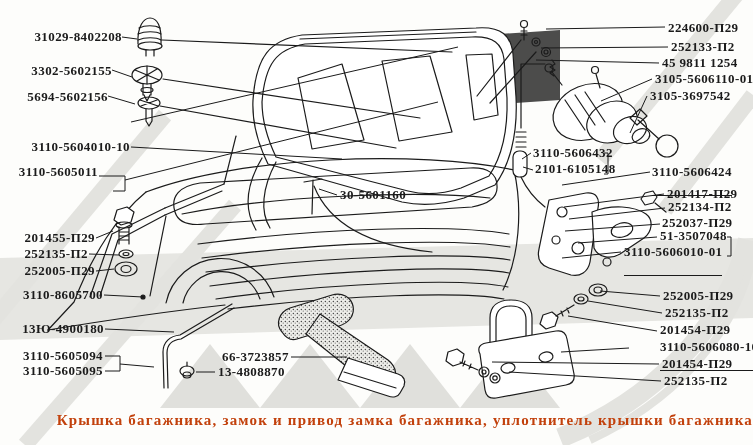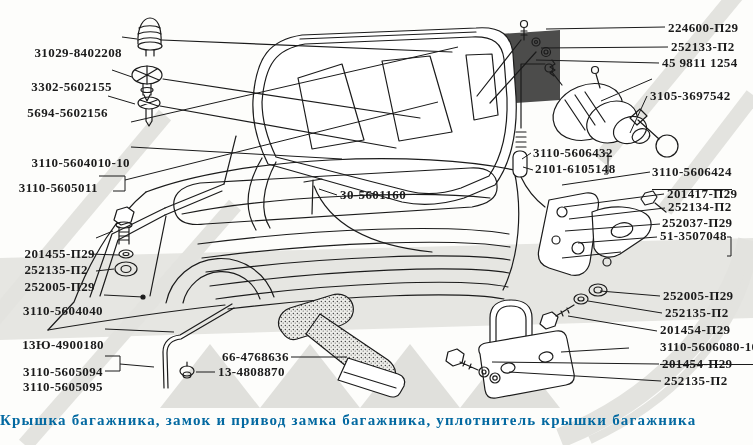--- a/index.html
+++ b/index.html
@@ -1,24 +1,24 @@
 <!DOCTYPE html>
 <html><head>
 <meta charset="utf-8">
 <style>
   html,body{margin:0;padding:0;background:#ffffff;}
   #page{position:relative;width:753px;height:445px;background:#fdfdfb;overflow:hidden;
         font-family:"Liberation Serif","DejaVu Serif",serif;}
   #art{position:absolute;left:0;top:0;width:753px;height:445px;}
   .part-label{position:absolute;font-size:13px;font-weight:bold;color:#1b1b1b;
               letter-spacing:0.4px;line-height:14px;white-space:nowrap;z-index:5;}
-  .ra{text-align:right;margin-top:16px;}
-  .u{border-bottom:1.2px solid #1b1b1b;padding-bottom:10px;}
-  #caption{position:absolute;left:0;right:0;top:412px;text-align:left;
-           font-size:15px;font-weight:bold;color:#0369a1;letter-spacing:1.2px;z-index:5;}
+  .ra{text-align:right;}
+  .u{border-bottom:1.2px solid #1b1b1b;padding-bottom:16px;}
+  #caption{position:absolute;left:0;right:0;top:412px;text-align:right;
+           font-size:15px;font-weight:bold;color:#c2410c;letter-spacing:1.2px;z-index:5;}
 </style>
 </head>
 <body>
 
 <div id="page">
 
   <svg id="art" viewBox="0 0 753 445">
     <defs>
       <pattern id="stip" width="4" height="4" patternUnits="userSpaceOnUse">
         <rect width="4" height="4" fill="#ececе8"></rect>
@@ -244,40 +244,42 @@
   </svg>
 
   <div class="part-label ra" style="right:631px;top:30px">31029-8402208</div>
   <div class="part-label ra" style="right:641px;top:64px">3302-5602155</div>
   <div class="part-label ra" style="right:645px;top:90px">5694-5602156</div>
   <div class="part-label ra" style="right:623px;top:140px">3110-5604010-10</div>
   <div class="part-label ra" style="right:655px;top:165px">3110-5605011</div>
   <div class="part-label ra" style="right:658px;top:231px">201455-П29</div>
   <div class="part-label ra" style="right:665px;top:247px">252135-П2</div>
   <div class="part-label ra" style="right:658px;top:264px">252005-П29</div>
-  <div class="part-label ra" style="right:650px;top:288px">3110-5604040</div>
+  <div class="part-label ra" style="right:650px;top:288px">3110-8605700</div>
   <div class="part-label ra" style="right:649px;top:322px">13Ю-4900180</div>
   <div class="part-label ra" style="right:650px;top:349px">3110-5605094</div>
   <div class="part-label ra" style="right:650px;top:364px">3110-5605095</div>
 
   <div class="part-label" style="left:340px;top:188px">30-5601160</div>
-  <div class="part-label" style="left:222px;top:350px">66-4768636</div>
+  <div class="part-label" style="left:222px;top:350px">66-3723857</div>
   <div class="part-label" style="left:218px;top:365px">13-4808870</div>
 
   <div class="part-label" style="left:668px;top:21px">224600-П29</div>
   <div class="part-label" style="left:671px;top:40px">252133-П2</div>
   <div class="part-label" style="left:662px;top:56px">45 9811 1254</div>
+  <div class="part-label" style="left:655px;top:72px">3105-5606110-01</div>
   <div class="part-label" style="left:650px;top:89px">3105-3697542</div>
   <div class="part-label" style="left:533px;top:146px">3110-5606432</div>
   <div class="part-label" style="left:535px;top:162px">2101-6105148</div>
   <div class="part-label u" style="left:652px;top:165px">3110-5606424</div>
   <div class="part-label" style="left:667px;top:187px">201417-П29</div>
   <div class="part-label" style="left:668px;top:200px">252134-П2</div>
   <div class="part-label" style="left:662px;top:216px">252037-П29</div>
   <div class="part-label" style="left:660px;top:229px">51-3507048</div>
+  <div class="part-label u" style="left:624px;top:245px">3110-5606010-01</div>
   <div class="part-label" style="left:663px;top:289px">252005-П29</div>
   <div class="part-label" style="left:665px;top:306px">252135-П2</div>
   <div class="part-label" style="left:660px;top:323px">201454-П29</div>
   <div class="part-label u" style="left:660px;top:340px">3110-5606080-10</div>
   <div class="part-label" style="left:662px;top:357px">201454-П29</div>
   <div class="part-label" style="left:664px;top:374px">252135-П2</div>
 
   <div id="caption">Крышка багажника, замок и привод замка багажника, уплотнитель крышки багажника</div>
 </div>
 

